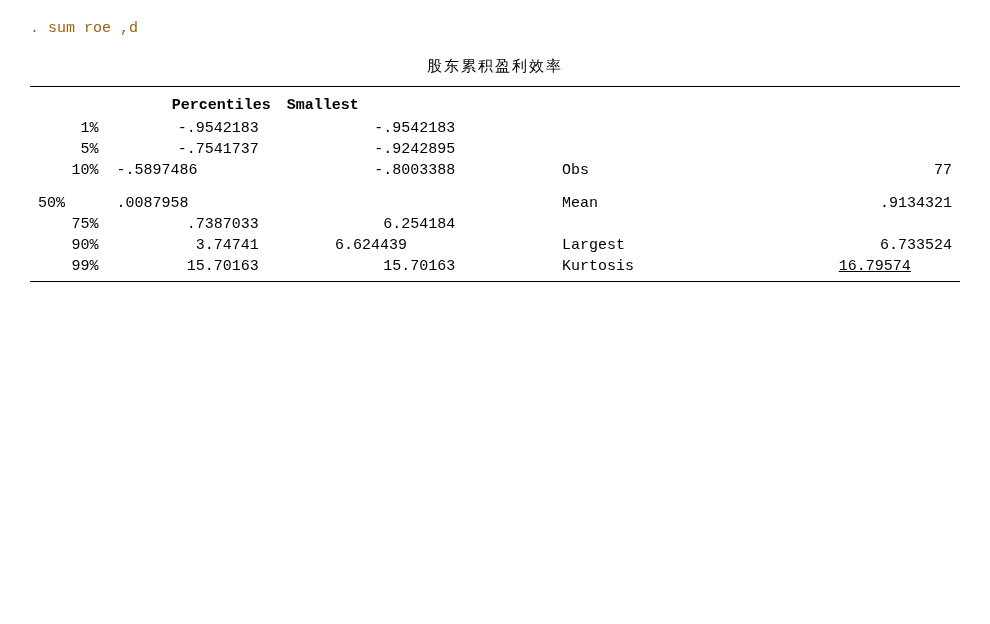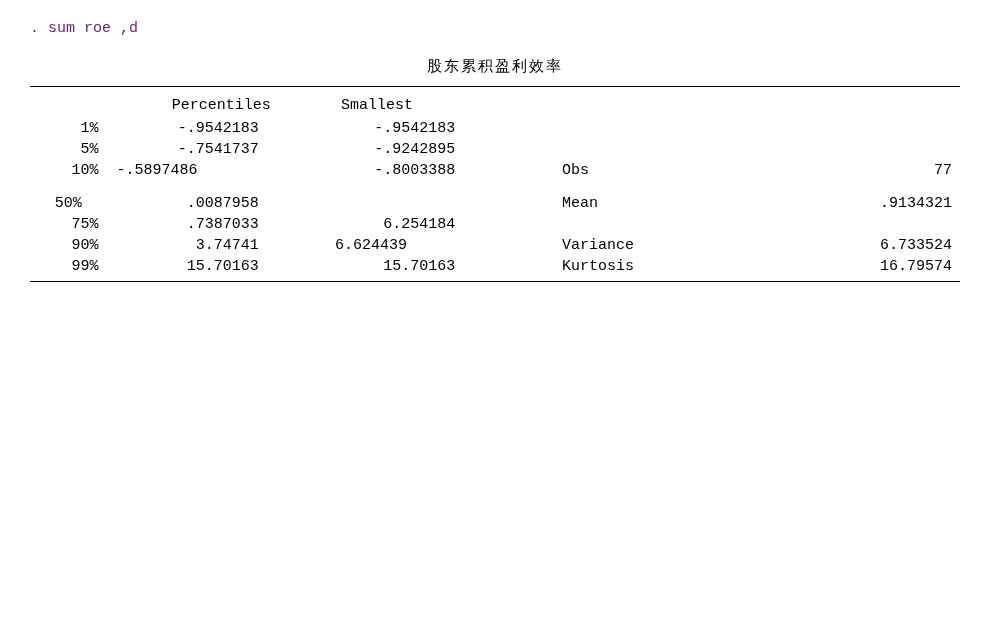--- a/index.html
+++ b/index.html
@@ -14,21 +14,21 @@
       font-size: 15px;
       color: #000000;
       width: 990px;
       min-height: 624px;
       padding: 20px 30px;
     }
 
     .command-line {
       margin-bottom: 20px;
       font-size: 15px;
-      color: #701a75;
+      color: #a16207;
     }
 
     .title-section {
       text-align: center;
       margin-bottom: 10px;
     }
 
     .title-text {
       font-family: 'SimSun', 'STSong', serif;
       font-size: 15px;
@@ -56,25 +56,25 @@
       font-size: 15px;
     }
 
     .col-percentiles {
       width: 130px;
       text-align: right;
     }
 
     .col-smallest {
       width: 140px;
-      text-align: center;
+      text-align: left;
     }
 
     .header-row td {
-      font-weight: normal;
+      font-weight: bold;
       padding-bottom: 4px;
     }
 
     .bottom-divider {
       border: none;
       border-top: 1px solid #000;
       margin: 4px 0;
     }
   </style>
 </head>
@@ -129,47 +129,47 @@
         <td style="text-align: left; padding-right: 20px;">-.5897486</td>
         <td style="text-align: right; padding-right: 20px;">-.8003388</td>
         <td></td>
         <td style="text-align: left;">Obs</td>
         <td style="text-align: right;">77</td>
       </tr>
       <tr>
         <td colspan="6" style="height:12px;"></td>
       </tr>
       <tr>
-        <td style="text-align: center; padding-right: 10px;">50%</td>
-        <td style="text-align: right; padding-right: 20px;">.0087958</td>
+        <td style="text-align: left; padding-right: 10px;">50%</td>
+        <td style="padding-right: 20px;">.0087958</td>
         <td style="text-align: right; padding-right: 20px;"></td>
         <td></td>
         <td style="text-align: left;">Mean</td>
         <td style="text-align: right;">.9134321</td>
       </tr>
       <tr>
         <td style="text-align: right; padding-right: 10px;">75%</td>
         <td style="text-align: right; padding-right: 20px;">.7387033</td>
         <td style="text-align: right; padding-right: 20px;">6.254184</td>
         <td></td>
         <td style="text-align: left;"></td>
         <td style="text-align: right;"></td>
       </tr>
       <tr>
         <td style="text-align: right; padding-right: 10px;">90%</td>
         <td style="text-align: right; padding-right: 20px;">3.74741</td>
         <td style="text-align: center; padding-right: 20px; margin-top: 12px;">6.624439</td>
         <td></td>
-        <td style="text-align: left;">Variance</td>
+        <td style="text-align: left;">Largest</td>
         <td style="text-align: right;">6.733524</td>
       </tr>
       <tr>
         <td style="text-align: right; padding-right: 10px;">99%</td>
         <td style="text-align: right; padding-right: 20px;">15.70163</td>
         <td style="text-align: right; padding-right: 20px;">15.70163</td>
         <td></td>
         <td style="text-align: left;">Kurtosis</td>
-        <td style="text-align: right;">16.79574</td>
+        <td style="text-align: center; text-decoration: underline;">16.79574</td>
       </tr>
     </tbody>
 </table>
 
 <hr class="bottom-divider">
 
 </body></html>

